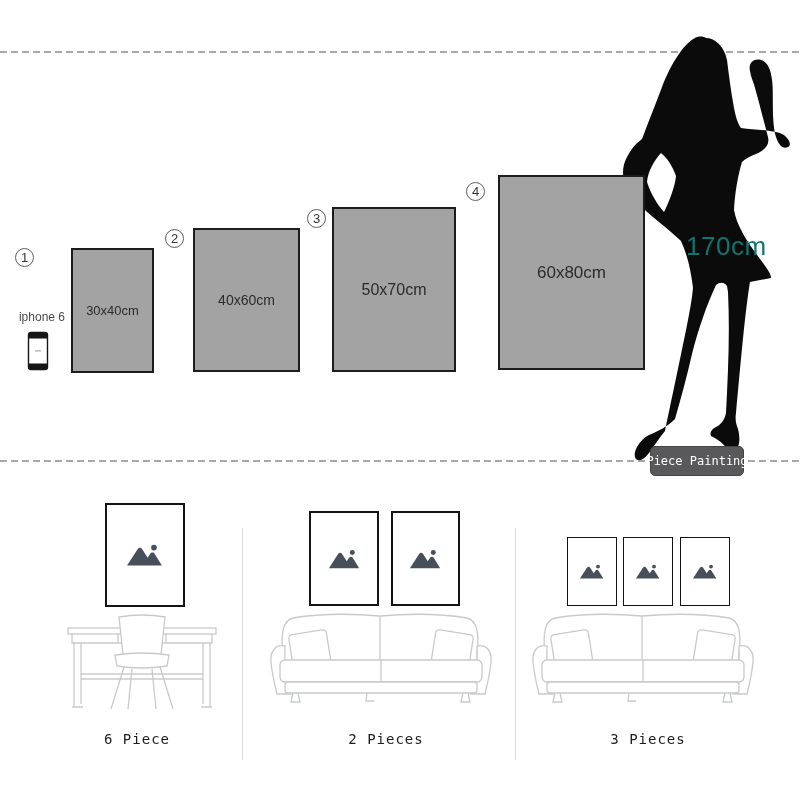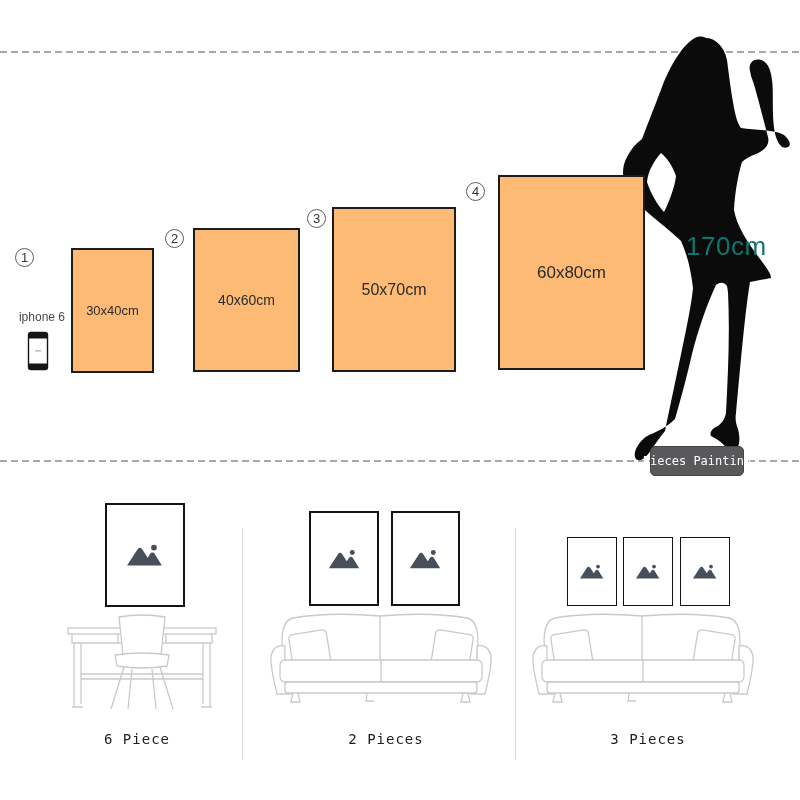--- a/index.html
+++ b/index.html
@@ -17,21 +17,21 @@
 
   
   #woman{position:absolute;left:598px;top:30px;width:200px;height:436px;z-index:1;}
   #height-label{
     position:absolute;left:686px;top:231px;width:76px;z-index:2;
     color:#0f766e;font-size:26px;text-align:right;letter-spacing:0.5px;
   }
 
   
   .tf{
-    position:absolute;background:#fdba74;border:2px solid #1c1c1c;box-sizing:border-box;
+    position:absolute;background:#a3a3a3;border:2px solid #1c1c1c;box-sizing:border-box;
     display:flex;align-items:center;justify-content:center;color:#2b2b2b;z-index:1;
   }
   #tf1{left:71px;top:248px;width:83px;height:125px;font-size:13px;}
   #tf2{left:193px;top:228px;width:107px;height:144px;font-size:14px;}
   #tf3{left:332px;top:207px;width:124px;height:165px;font-size:16px;border-width:2.5px;justify-content:center;}
   #tf4{left:498px;top:175px;width:147px;height:195px;font-size:17px;border-width:2.5px;z-index:3;}
 
   
   .circ{
     position:absolute;width:19px;height:19px;box-sizing:border-box;border:1.5px solid #5e5e5e;
@@ -145,21 +145,21 @@
     <span>60x80cm</span>
   </div>
 
   <div id="phone-label">iphone 6</div>
   <svg id="phone" viewBox="0 0 22 40">
     <rect x="0.8" y="0.8" width="20.4" height="38.4" rx="3.2" fill="#161616"></rect>
     <rect x="2.2" y="7.5" width="17.6" height="25" fill="#ffffff"></rect>
     <rect x="8" y="19" width="6" height="1.6" fill="#bdbdbd"></rect>
   </svg>
 
-  <div id="choose-btn">Pieces Painting</div>
+  <div id="choose-btn">Piece Painting</div>
 
   <div class="vdiv" id="vdiv1"></div>
   <div class="vdiv" id="vdiv2"></div>
 
   <div class="bf" id="s1f1">
     <svg class="ph" width="38" height="26" viewBox="0 0 36 24">
         <use href="#ph-icon" xlink:href="#ph-icon"></use>
       </svg>
   </div>
   <svg class="furn" id="desk1" viewBox="0 0 160 100" fill="none" stroke="#c7cacc" stroke-width="1.3">

